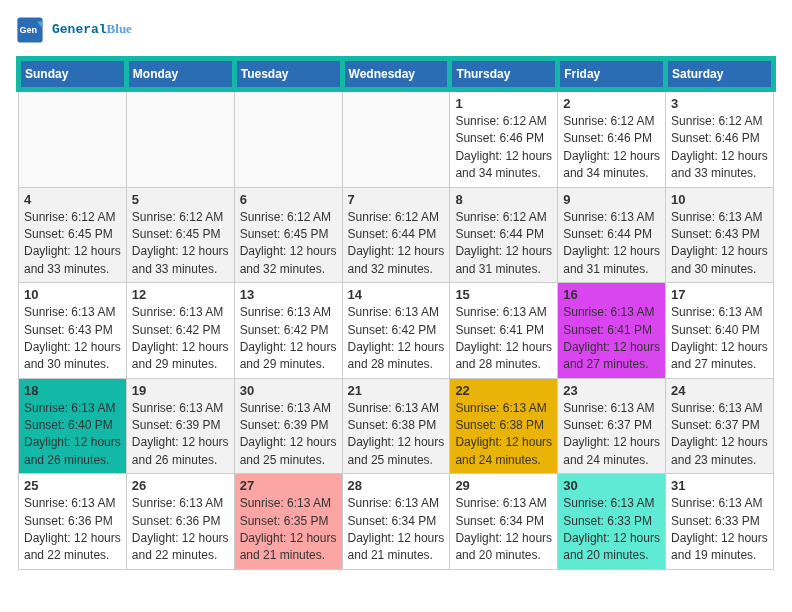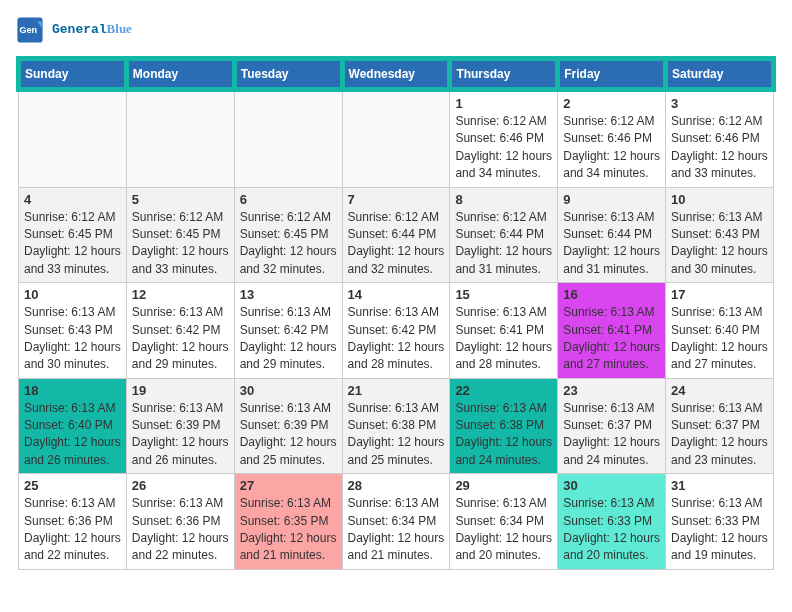--- a/index.html
+++ b/index.html
@@ -267,21 +267,21 @@
 Daylight: 12 hours
 and 25 minutes.</div>
         </td>
         <td style="background: rgb(242, 242, 242);">
           <div class="day-num">21</div>
           <div class="day-info" style="white-space: pre-line;">Sunrise: 6:13 AM
 Sunset: 6:38 PM
 Daylight: 12 hours
 and 25 minutes.</div>
         </td>
-        <td style="background: #14b8a6;">
+        <td style="background: #eab308;">
           <div class="day-num">22</div>
           <div class="day-info" style="white-space: pre-line;">Sunrise: 6:13 AM
 Sunset: 6:38 PM
 Daylight: 12 hours
 and 24 minutes.</div>
         </td>
         <td style="background: rgb(242, 242, 242);">
           <div class="day-num">23</div>
           <div class="day-info" style="white-space: pre-line;">Sunrise: 6:13 AM
 Sunset: 6:37 PM

